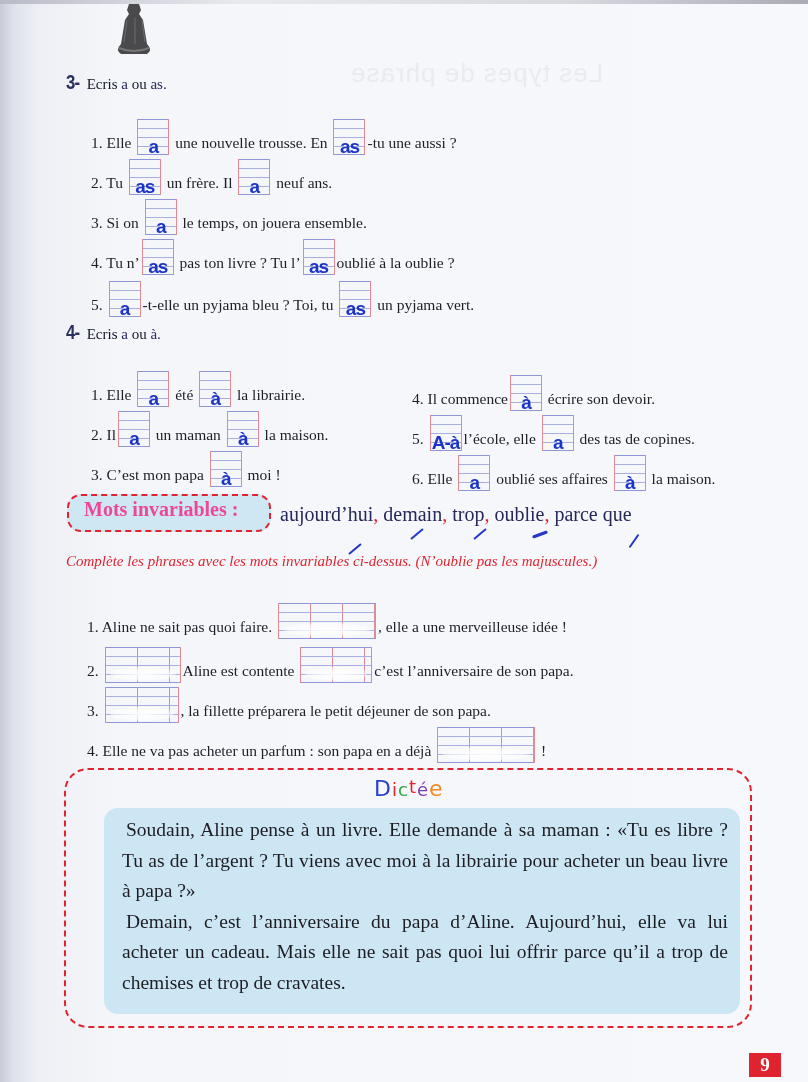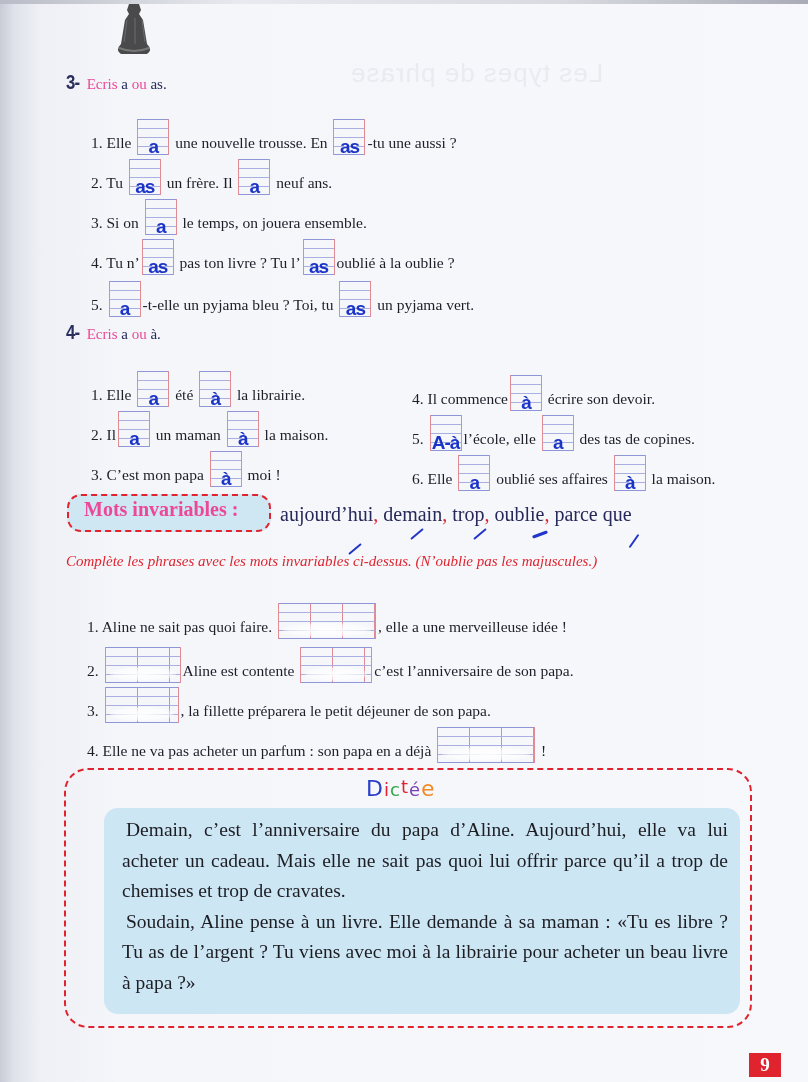--- a/index.html
+++ b/index.html
@@ -16,21 +16,21 @@
     color: rgba(150,155,175,0.13); transform: scaleX(-1); letter-spacing: 1px;
   }
   .bell {
     left: 113px; top: 2px; width: 42px; height: 56px;
   }
   .ex-num {
     font-family: "Liberation Sans", sans-serif; font-weight: bold; font-size: 21px;
     color: #2b2f5e; transform: scaleX(0.8); transform-origin: left; letter-spacing: -1px;
   }
   .ex-title { font-size: 15px; }
-  .red { color: #ec4899; text-align: right; }
+  .red { color: #0f172a; text-align: right; }
   .navy { color: #28295a; }
   .line { font-size: 15.5px; white-space: nowrap; color: #1e1e28; }
   .box {
     display: inline-block; position: relative; vertical-align: bottom;
     width: 30px; height: 36px; margin: 0 2px;
     border-left: 1px solid #e08b93; border-right: 1px solid #e08b93;
     background:
       linear-gradient(#8f96d8,#8f96d8) 0 0/100% 1px no-repeat,
       linear-gradient(#a9afe0,#a9afe0) 0 9px/100% 1px no-repeat,
       linear-gradient(#a9afe0,#a9afe0) 0 18px/100% 1px no-repeat,
@@ -72,21 +72,21 @@
   .instruction { left: 66px; top: 553px; font-size: 15px; color: #e0242f; white-space: nowrap; font-style: italic; }
   .dictee-frame {
     left: 64px; top: 768px; width: 684px; height: 256px;
     border: 2px dashed #e0242f; border-radius: 24px;
   }
   .dictee-inner {
     left: 104px; top: 808px; width: 636px; height: 206px;
     background: #cde6f3; border-radius: 14px;
   }
   .dictee-title {
-    left: 366px; top: 776px; font-family: "DejaVu Sans", sans-serif; font-size: 22px; letter-spacing: 1px;
+    left: 374px; top: 776px; font-family: "DejaVu Sans", sans-serif; font-size: 22px; letter-spacing: 1px;
   }
   .dictee-text {
     left: 122px; top: 815px; width: 606px;
     font-size: 19.5px; line-height: 30.5px; color: #1d1d24; text-align: justify;
   }
   .dictee-text p { margin: 0; }
   .dictee-text .indent { text-indent: 4px; }
   .footer-label {
     left: 690px; top: 1058px; font-family: "Liberation Sans", sans-serif; font-weight: bold;
     font-size: 12.5px; color: #e0242f; margin-top: 22px;
@@ -228,18 +228,18 @@
   <span class="box grid wider" style="width:96px;"><span class="smudge"></span></span>
   <span>!</span>
 </div>
 
 <div class="abs dictee-frame"></div>
 <div class="abs dictee-inner"></div>
 <div class="abs dictee-title">
   <span style="color:#2a3fc9;">D</span><span style="color:#e0242f;font-size:18px;">i</span><span style="color:#2fa84a;font-size:18px;">c</span><span style="color:#e0242f;font-size:18px;position:relative;top:-3px;">t</span><span style="color:#7b3fb5;font-size:18px;">é</span><span style="color:#f08a24;">e</span>
 </div>
 <div class="abs dictee-text">
+  <p class="indent"><span>Soudain, Aline pense à un livre. Elle demande à sa maman : «Tu es libre ? Tu as de l’argent ? Tu viens avec moi à la librairie pour acheter un beau livre à papa ?»</span></p>
   <p class="indent"><span>Demain, c’est l’anniversaire du papa d’Aline. Aujourd’hui, elle va lui acheter un cadeau. Mais elle ne sait pas quoi lui offrir parce qu’il a trop de chemises et trop de cravates.</span></p>
-  <p class="indent"><span>Soudain, Aline pense à un livre. Elle demande à sa maman : «Tu es libre ? Tu as de l’argent ? Tu viens avec moi à la librairie pour acheter un beau livre à papa ?»</span></p>
 </div>
 
 <div class="abs footer-label">page neuf</div>
 <div class="abs footer-num">9</div>
 
 </body></html>

